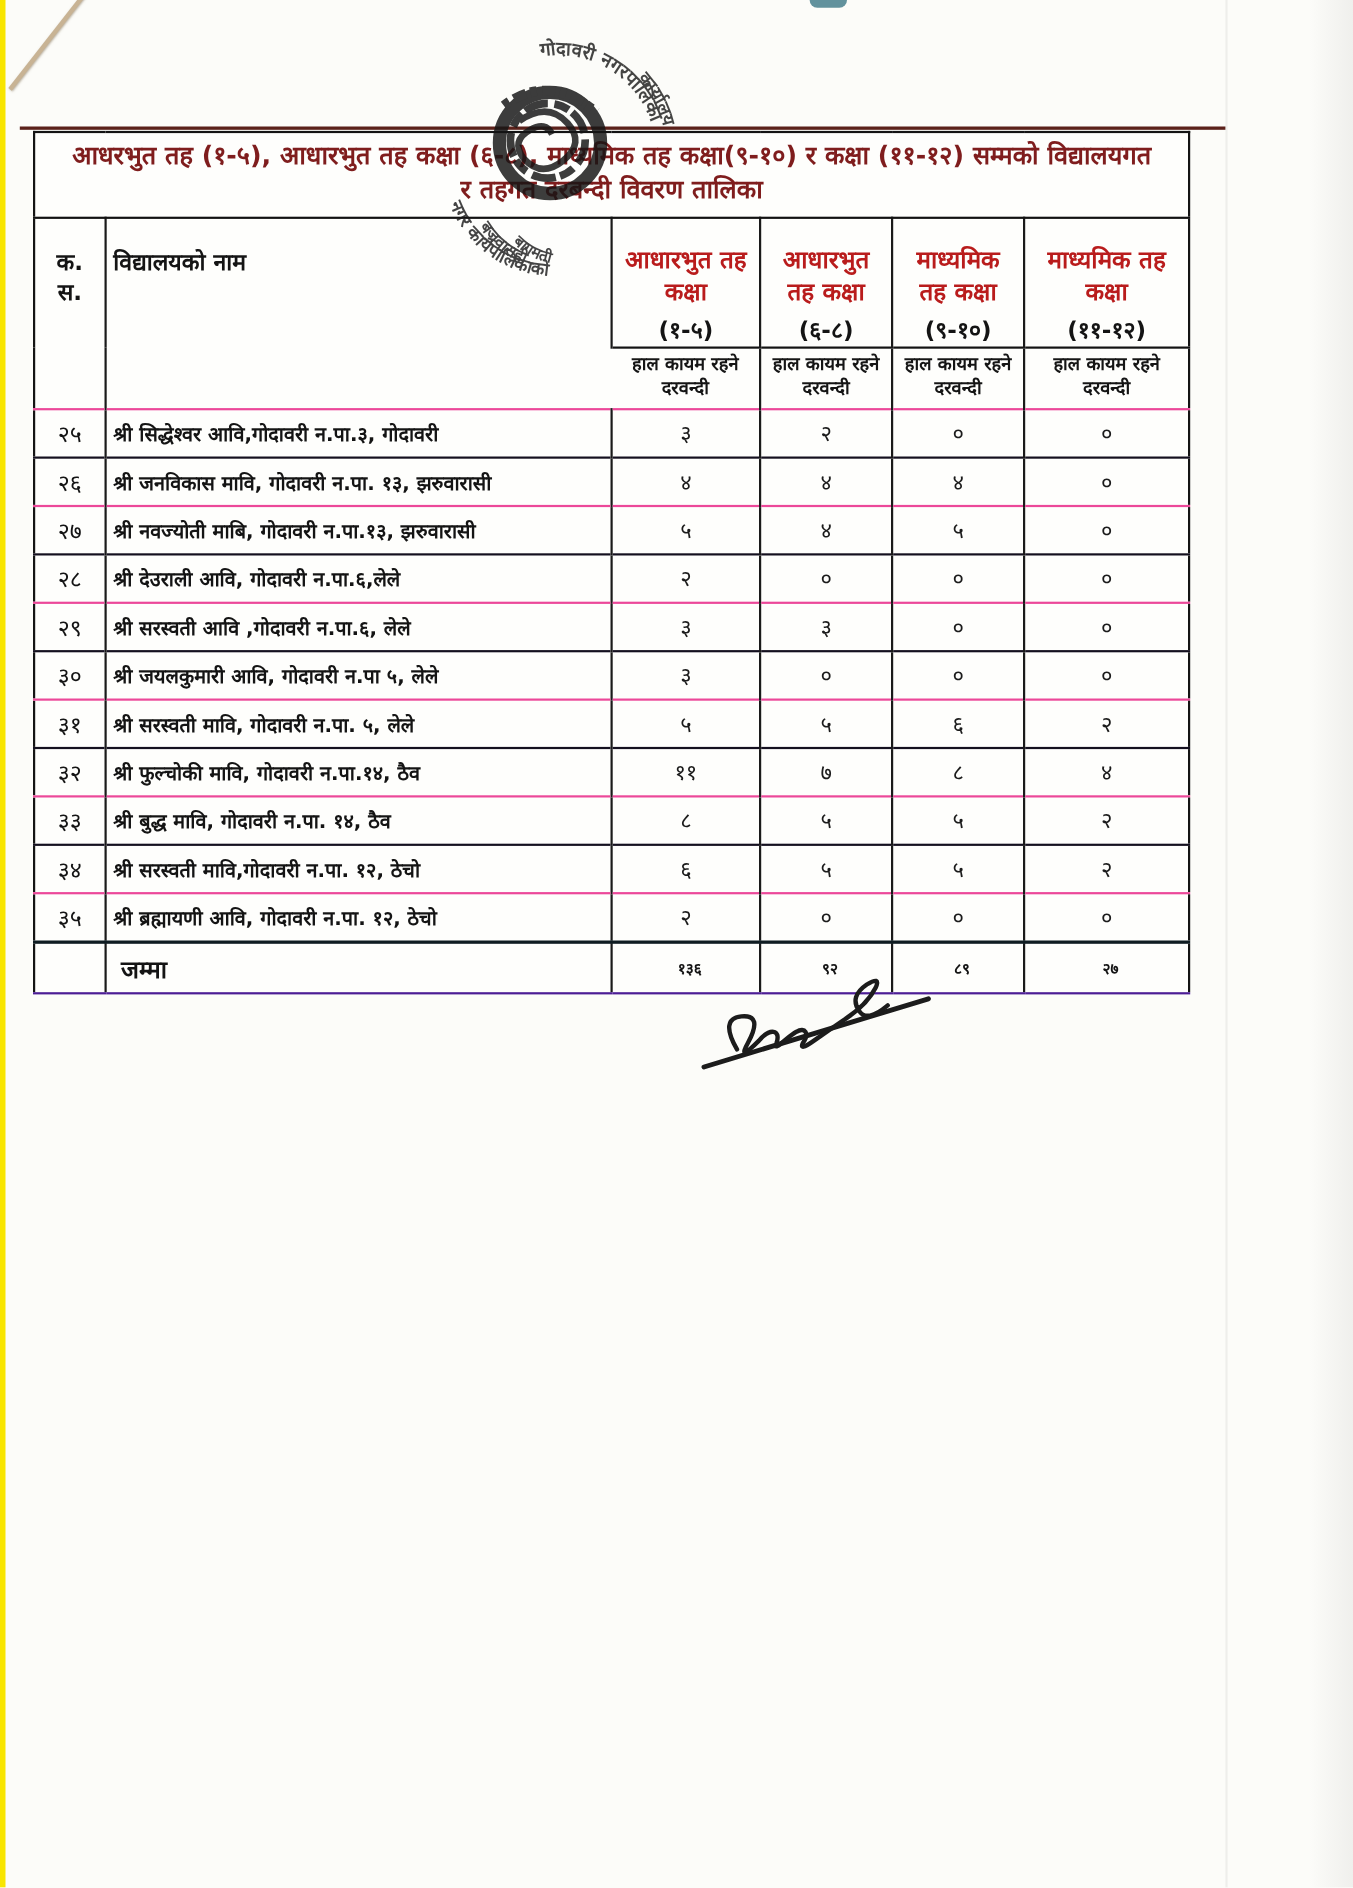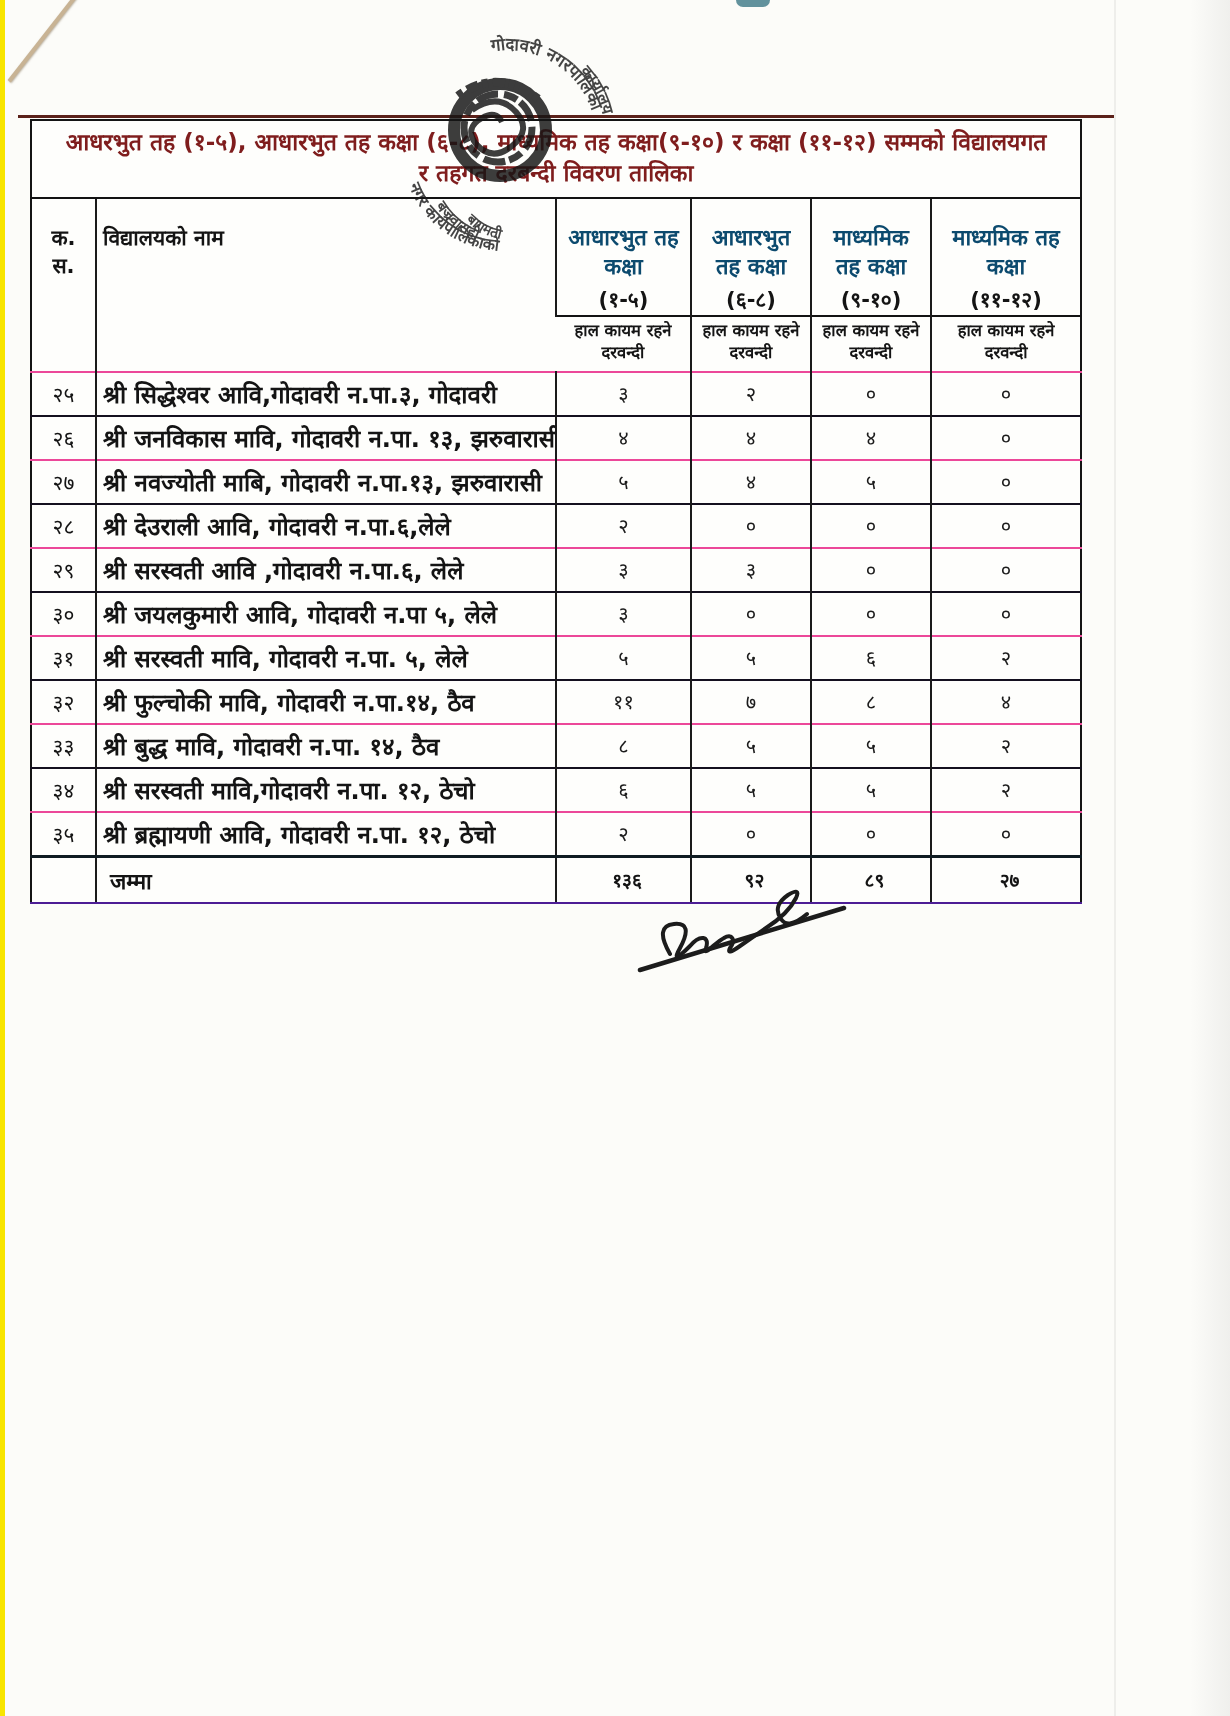--- a/index.html
+++ b/index.html
@@ -27,34 +27,34 @@
     background:rgba(255,255,255,.55);
   }
   .doc-table td{border-left:2px solid #1a1a1a;padding:2px 6px;vertical-align:middle;
     overflow:hidden;}
   .doc-table tr td:first-child{border-left:none;}
   .doc-table{border:2.5px solid #141414;}
   .title-row td{border-bottom:2px solid #121212;padding:6px 10px 8px;}
   .title-line{ text-align:center;font-weight:bold;font-size:23px;line-height:1.35;color:#7f1d1d;}
   .hdr td{vertical-align:top;padding-top:24px;}
   .hdr .small-hdr{font-weight:bold;font-size:21px;}
-  .col-hdr{font-weight:bold;font-size:22px;text-align:center;line-height:1.32;color:#0c4a6e;}
+  .col-hdr{font-weight:bold;font-size:22px;text-align:center;line-height:1.32;color:#b91c1c;}
   .col-range{font-weight:bold;font-size:21px;text-align:center;margin-top:4px;}
   .sub-hdr td{border-top:2.5px solid #131313;padding:3px 4px 6px;}
   .sub-hdr .sub-txt{font-weight:bold;font-size:16.5px;text-align:center;line-height:1.35;color:#151515;}
   .data-row td{height:38px;}
   .data-row{border-top:2px solid #ec4899;}
   .data-row.alt{border-top:2px solid #14101f;border-radius:17px;}
   .sn-cell{text-align:center;font-size:21px;}
-  .name-cell{font-weight:bold;font-size:24px;white-space:nowrap;padding-left:14px;margin-top:44px;}
+  .name-cell{font-weight:bold;font-size:18px;white-space:nowrap;padding-left:14px;margin-top:44px;}
   .val-cell{text-align:center;font-size:20px;color:#1b1b1b;}
   .total-row{border-top:3px solid #0f1c22;}
   .total-row td{height:40px;border-bottom:2px solid #4c1d95;padding-left:13px;}
   .total-label{font-weight:bold;font-size:22px;padding-left:14px;}
-  .total-val{text-align:center;font-size:19px;font-weight:bold;margin-left:24px;}
+  .total-val{text-align:center;font-size:14px;font-weight:bold;margin-left:24px;}
 
   
   .stamp{position:absolute;left:388px;top:26px;z-index:6;opacity:.92;}
   .signature{position:absolute;left:632px;top:852px;z-index:6;}
 </style>
 </head>
 <body>
 
 <div class="edge-yellow"></div>
 <div class="corner-fold"></div>

